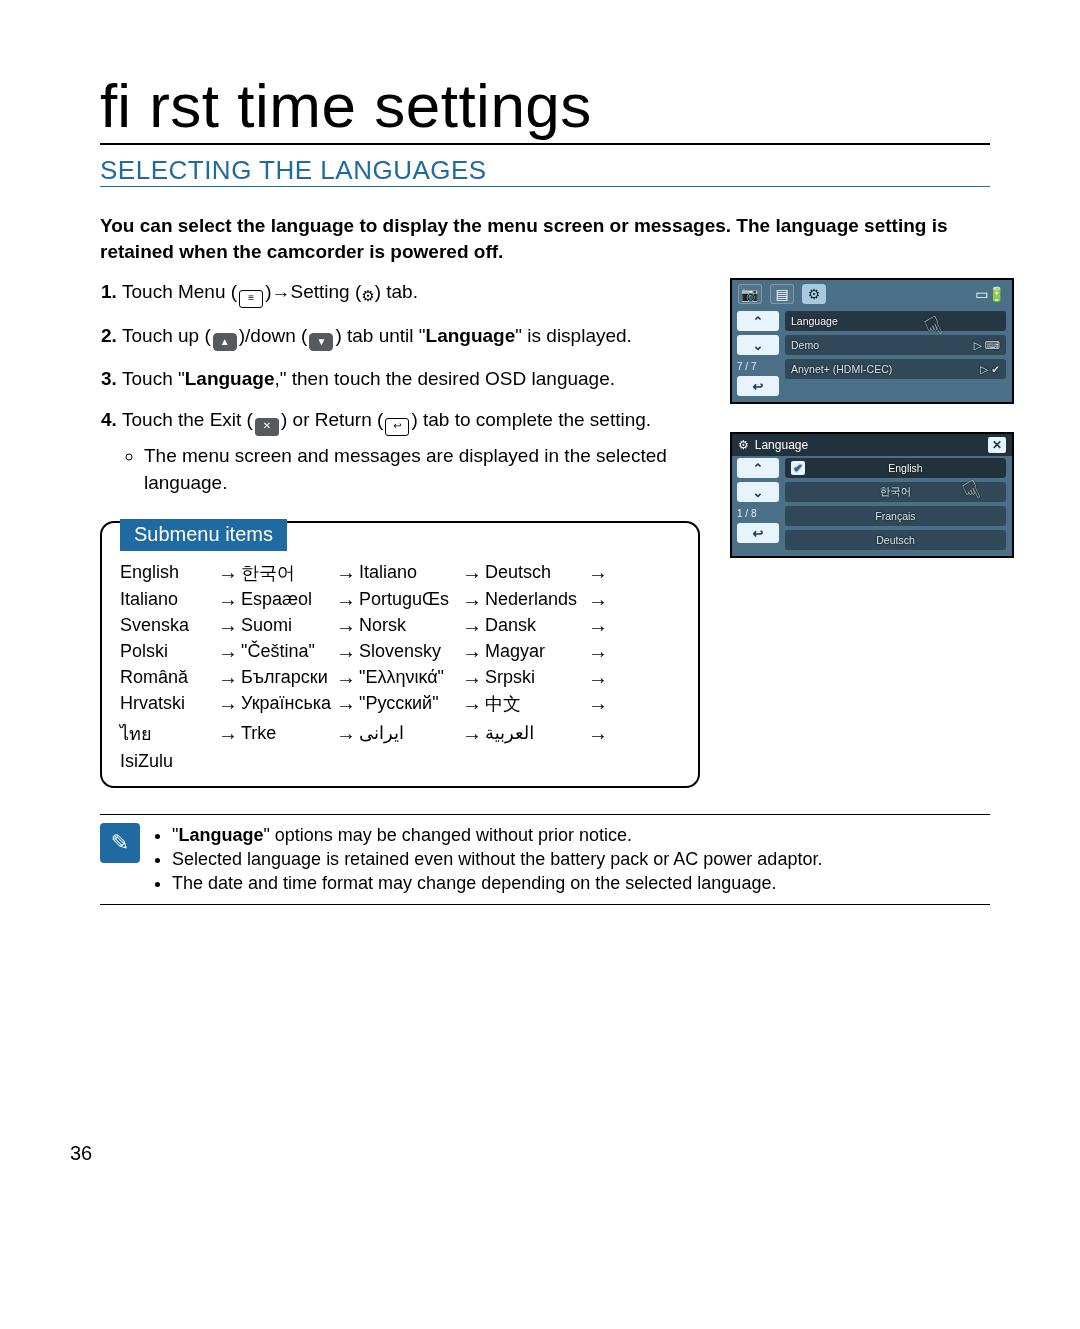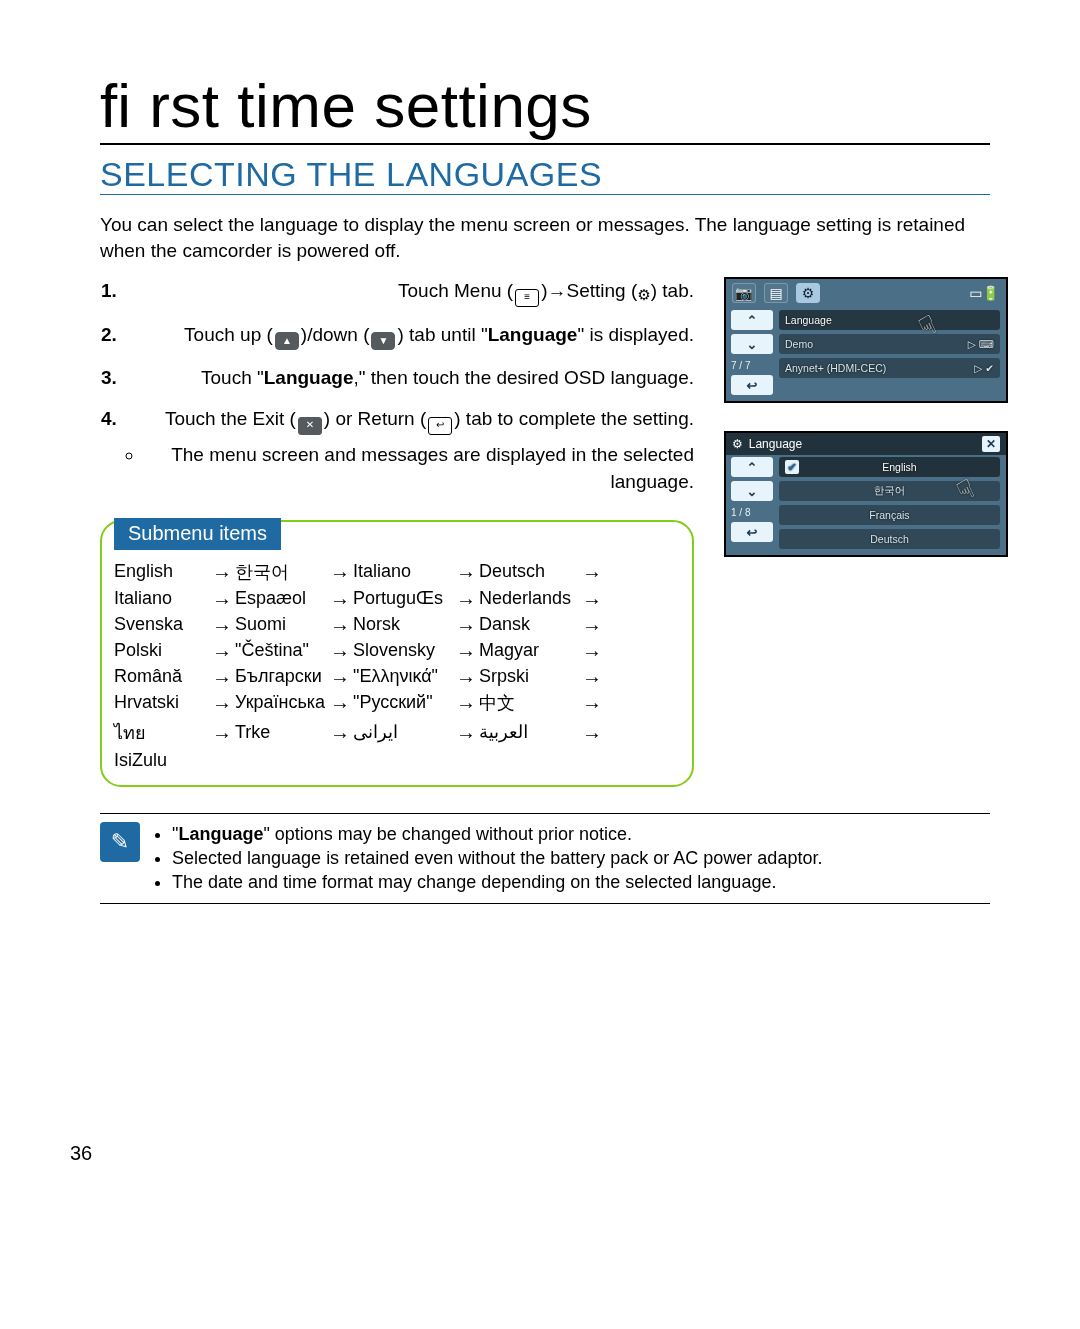--- a/index.html
+++ b/index.html
@@ -18,47 +18,47 @@
   }
   h1.title {
     font-size: 62px;
     font-weight: 400;
     margin: 0 0 4px 0;
     letter-spacing: 0.5px;
     border-bottom: 2px solid #000;
     padding-bottom: 2px;
   }
   h2.section {
-    font-size: 34px;
+    font-size: 26px;
     font-weight: 400;
     color: #1f6aa3;
     margin: 6px 0 2px 0;
     border-bottom: 1.5px solid #1f6aa3;
     display: inline-block;
     padding-bottom: 0;
     width: 100%;
     letter-spacing: 0.5px;
   }
   p.intro {
     font-size: 19px;
-    margin: 15px 0 14px 0;
+    margin: 24px 0 14px 0;
     line-height: 1.35;
+    font-weight: bold;
   }
   .content-row {
     display: flex;
     gap: 30px;
   }
   .left-col { flex: 1 1 auto; }
   .right-col { width: 300px; flex: 0 0 300px; }
   ol.steps {
     margin: 0 0 18px 0;
     padding-left: 22px;
     font-size: 19px;
     line-height: 1.45;
-    text-align: right;
   }
   ol.steps > li { margin-bottom: 14px; }
   ol.steps > li::marker { font-weight: 700; }
   ol.steps .bold { font-weight: 700; }
   ul.sub { margin: 6px 0 0 4px; padding-left: 18px; }
   ul.sub li { margin-bottom: 0; }
   .inline-icon {
     display: inline-flex;
     align-items: center;
     justify-content: center;
@@ -73,23 +73,23 @@
   }
   .inline-icon.dark {
     background: #555a5e;
     color: #fff;
     border-color: #555a5e;
   }
   .inline-icon.round {
     border-radius: 4px;
   }
   .submenu-card {
-    border: 2px solid #84cc16;
-    border-radius: 21px;
-    padding: 0 18px 14px 12px;
+    border: 2px solid #000000;
+    border-radius: 14px;
+    padding: 0 18px 14px 18px;
     margin: 24px 0 0 0;
     width: 560px;
     position: relative;
     font-size: 19px;
   }
   .submenu-tab {
     display: inline-block;
     background: #1f6aa3;
     color: #fff;
     font-size: 20px;

